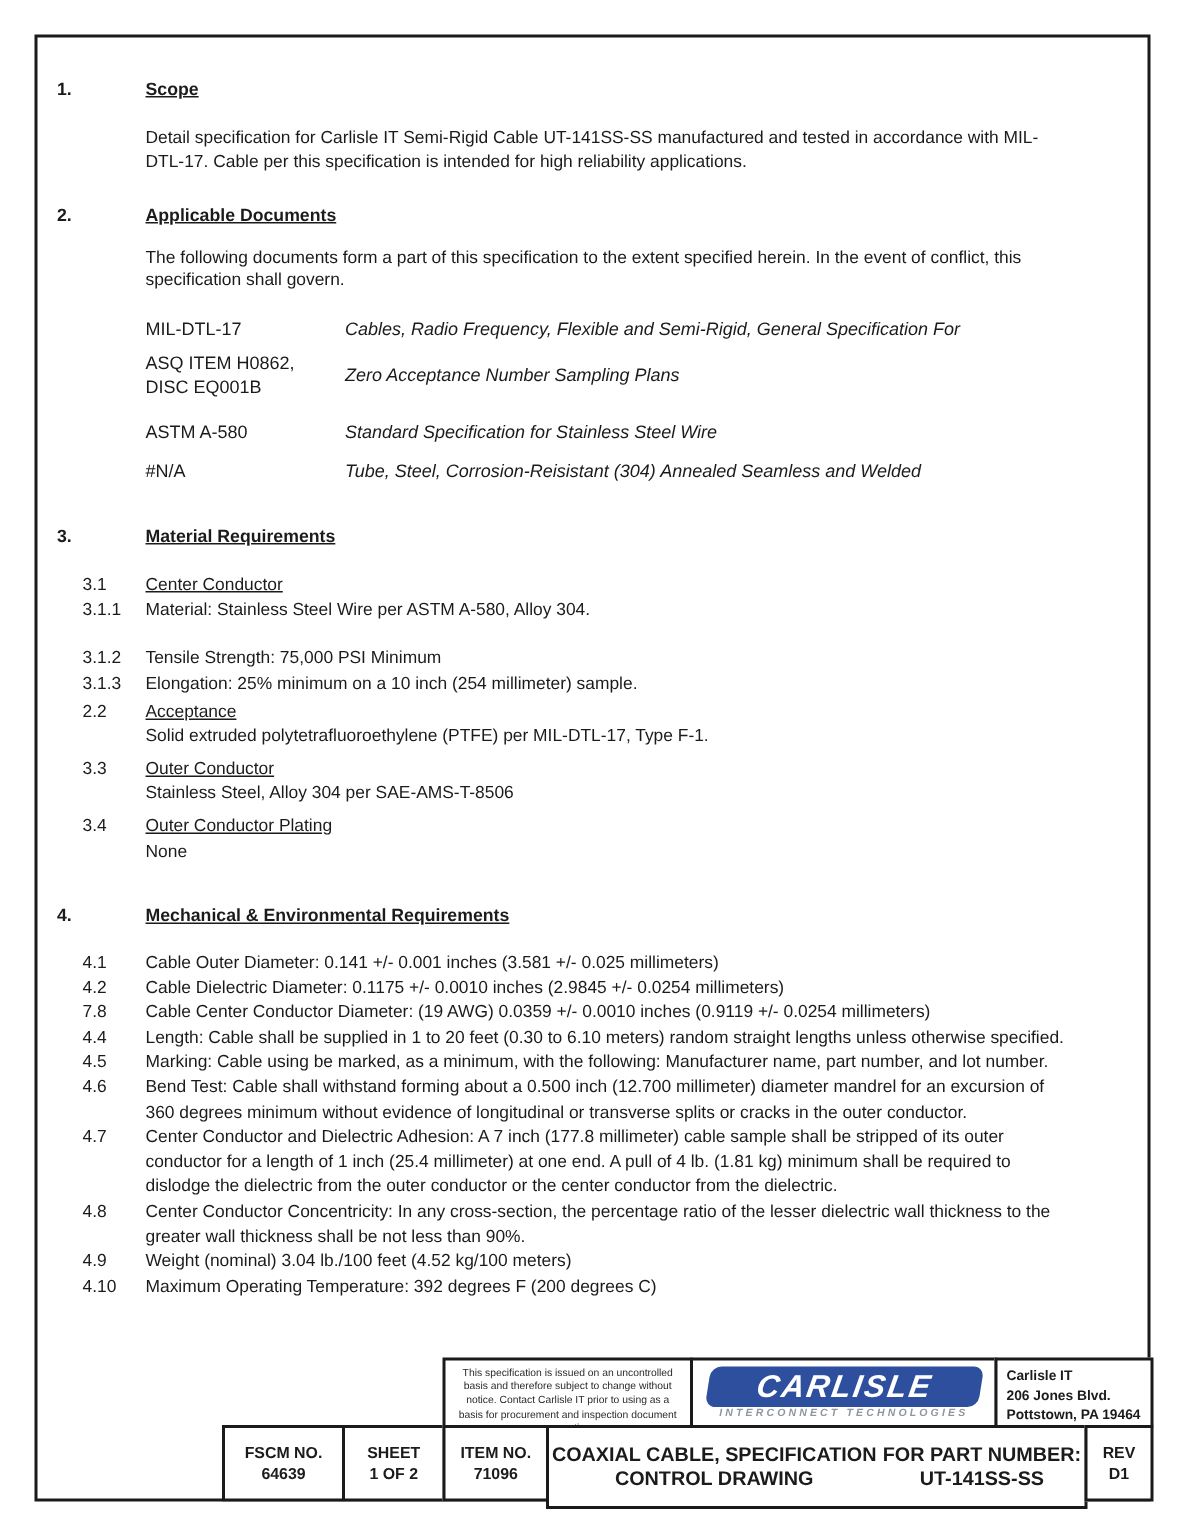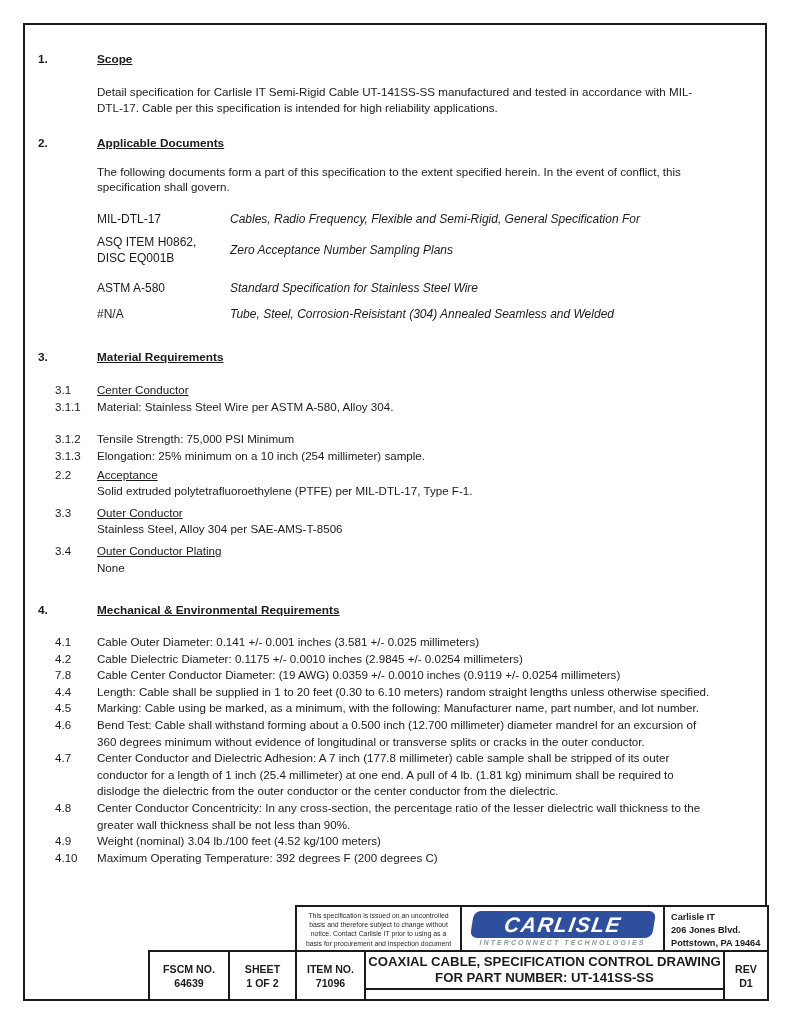--- a/index.html
+++ b/index.html
@@ -51,22 +51,22 @@
     margin-top:1px; font-size:7px; font-style:italic; letter-spacing:2.1px;
     font-weight:bold; white-space:nowrap;
   }
   .tb-address { left:663px; top:905px; width:106px; height:47px;
     font-size:9.2px; font-weight:bold; line-height:12.8px; padding:4px 0 0 6px; }
   .tb-cell { display:flex; flex-direction:column; align-items:center; justify-content:center;
     font-weight:bold; font-size:10.6px; line-height:14px; text-align:center; }
   .tb-fscm  { left:148px; top:950px; width:82px;  height:51px; }
   .tb-sheet { left:228px; top:950px; width:69px;  height:51px; }
   .tb-item  { left:295px; top:950px; width:71px;  height:51px; }
-  .tb-title { left:364px; top:950px; width:361px; height:40px;
-    display:flex; flex-direction:column; align-items:center; justify-content:center;
+  .tb-title { left:364px; top:950px; width:361px; height:56px;
+    display:flex; align-items:center; justify-content:center;
     font-weight:bold; font-size:13.2px; line-height:16.5px; text-align:center; }
   .tb-rev   { left:723px; top:950px; width:46px;  height:51px; }
 </style>
 </head>
 <body>
 
 <div class="page">
   <div class="page-border">
     <div class="content">
 

